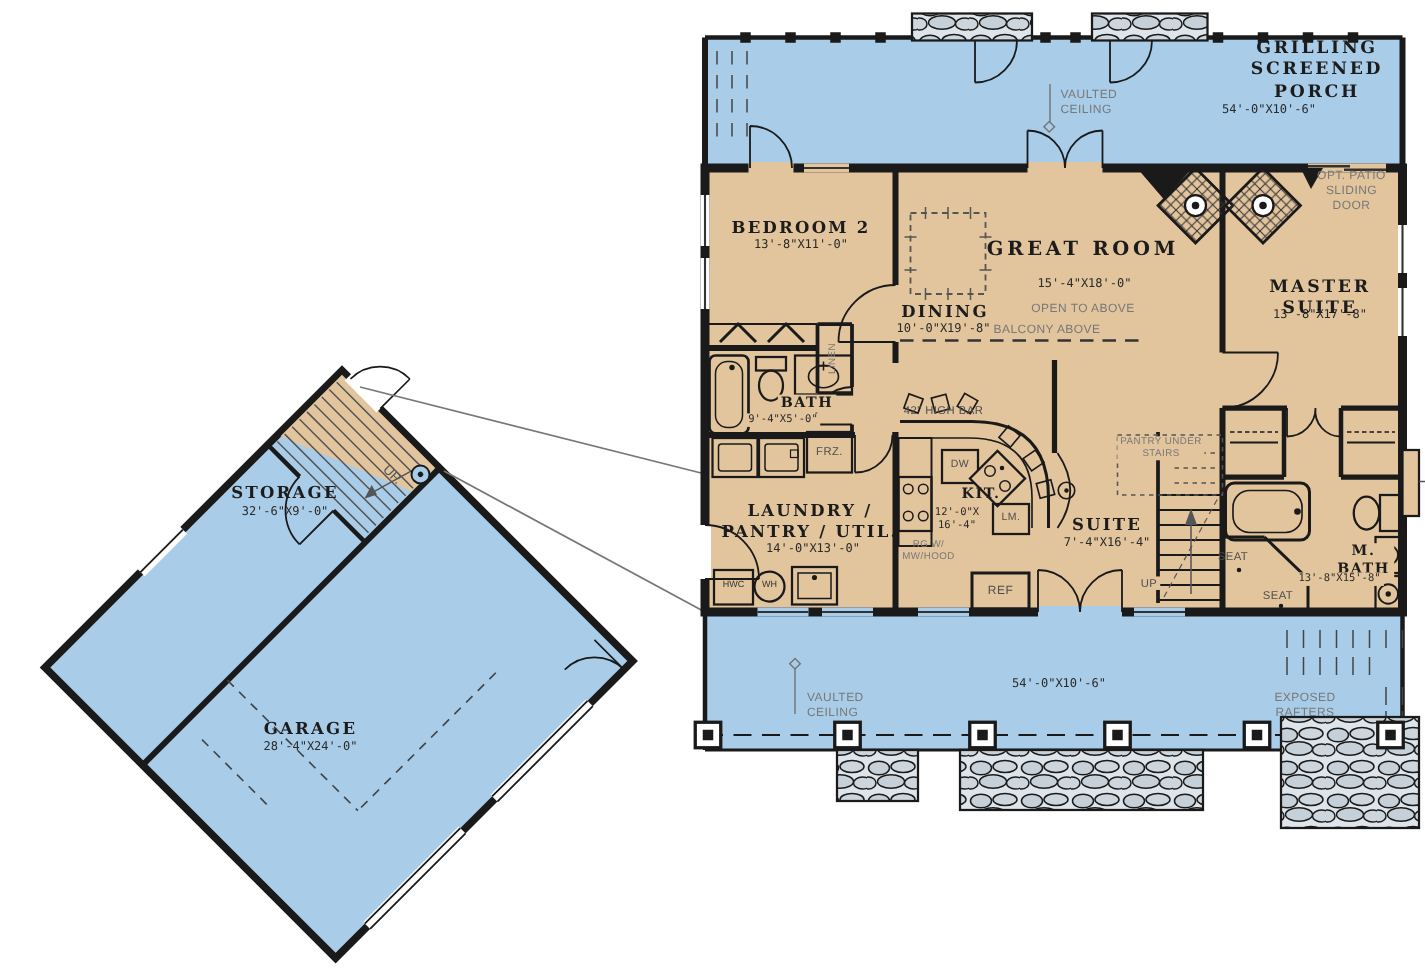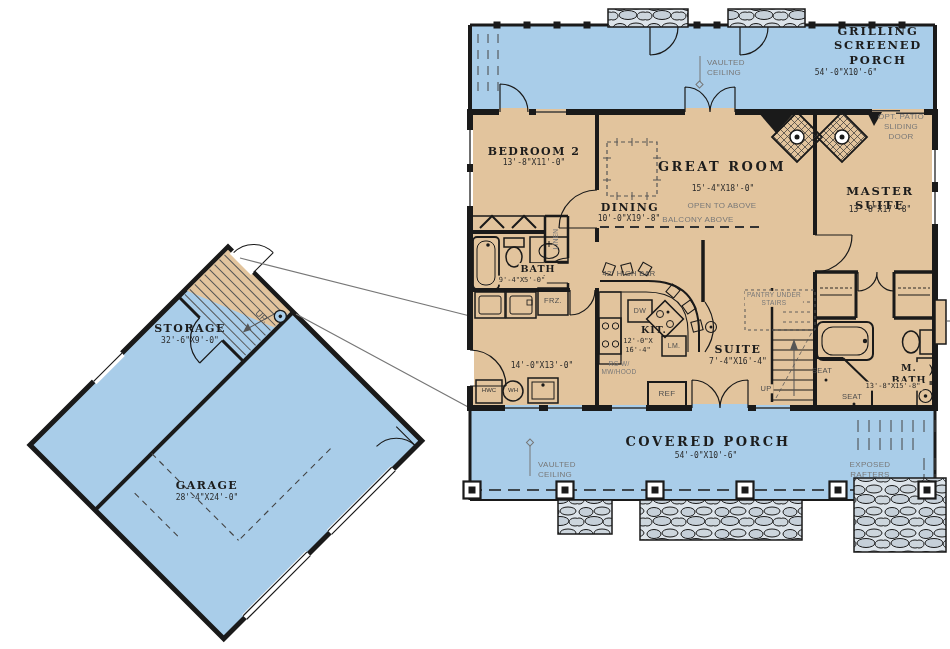--- a/index.html
+++ b/index.html
@@ -330,33 +330,34 @@
   <div class="lbl room f12" style="left:880px;top:198px;">MASTER SUITE</div>
   <div class="lbl dims" style="left:880px;top:210px;">13'-8"X17'-8"</div>
 
   <div class="lbl gray" style="left:901px;top:127px;">OPT. PATIO
 SLIDING DOOR</div>
   <div class="lbl gray" style="left:698px;top:220px;">BALCONY ABOVE</div>
 
   <div class="lbl room f10 tanbg" style="left:522px;top:269px;">BATH</div>
   <div class="lbl dims sm tanbg" style="left:522px;top:280px;">9'-4"X5'-0"</div>
 
+  <div class="lbl room f11" style="left:540px;top:348px;">LAUNDRY /
+PANTRY / UTIL.</div>
   <div class="lbl dims" style="left:542px;top:366px;">14'-0"X13'-0"</div>
 
   <div class="lbl room f10" style="left:638px;top:330px;">KIT.</div>
   <div class="lbl dims sm" style="left:638px;top:346px;">12'-0"X
 16'-4"</div>
 
   <div class="lbl room f11" style="left:738px;top:350px;">SUITE</div>
   <div class="lbl dims" style="left:738px;top:362px;">7'-4"X16'-4"</div>
 
   <div class="lbl room f10 tanbg" style="left:893px;top:374px;">M. BATH</div>
   <div class="lbl dims sm tanbg" style="left:893px;top:386px;">13'-8"X15'-8"</div>
 
-  <div class="lbl room f13" style="left:708px;top:442px;">COVERED PORCH</div>
   <div class="lbl dims" style="left:706px;top:456px;">54'-0"X10'-6"</div>
 
   <div class="lbl room f11" style="left:190px;top:329px;">STORAGE</div>
   <div class="lbl dims" style="left:190px;top:341px;">32'-6"X9'-0"</div>
 
   <div class="lbl room f11" style="left:207px;top:486px;">GARAGE</div>
   <div class="lbl dims" style="left:207px;top:498px;">28'-4"X24'-0"</div>
 
   <div class="lbl la gray" style="left:707px;top:58px;">VAULTED
 CEILING</div>

